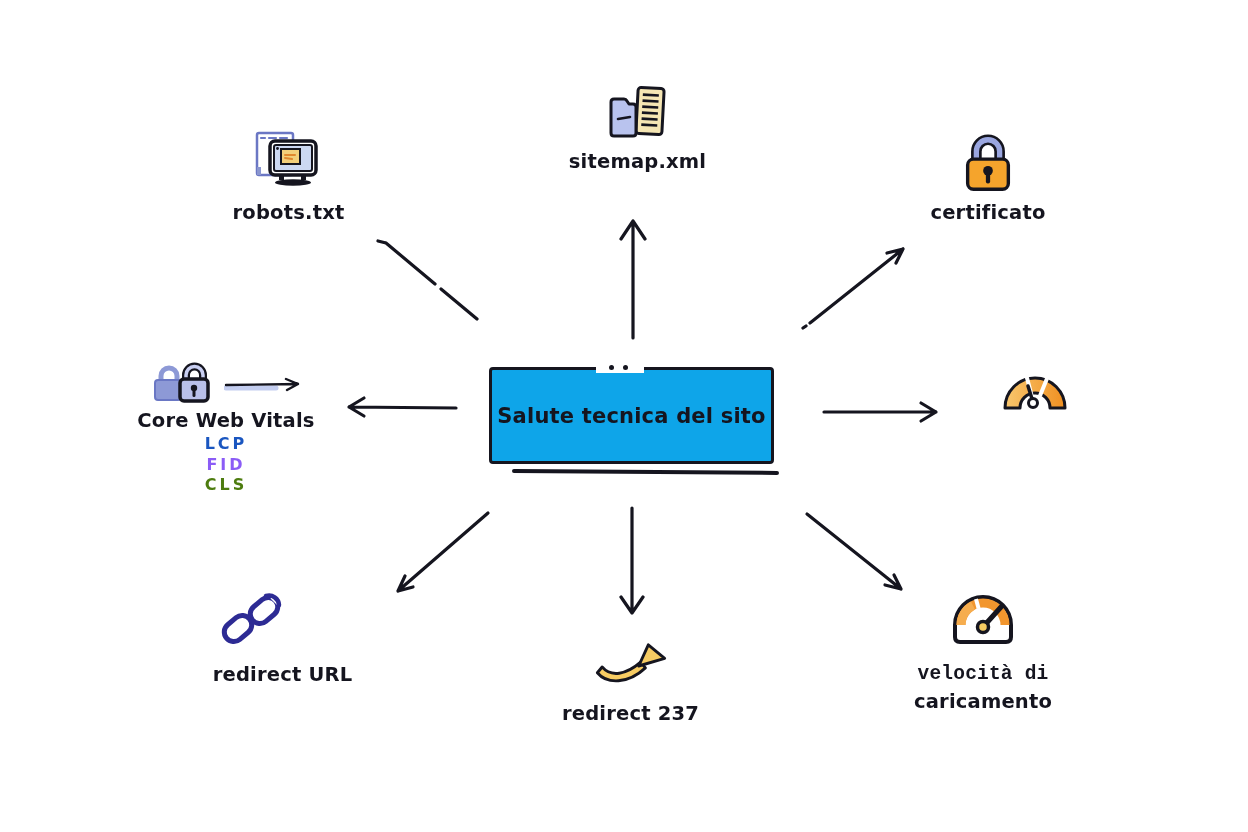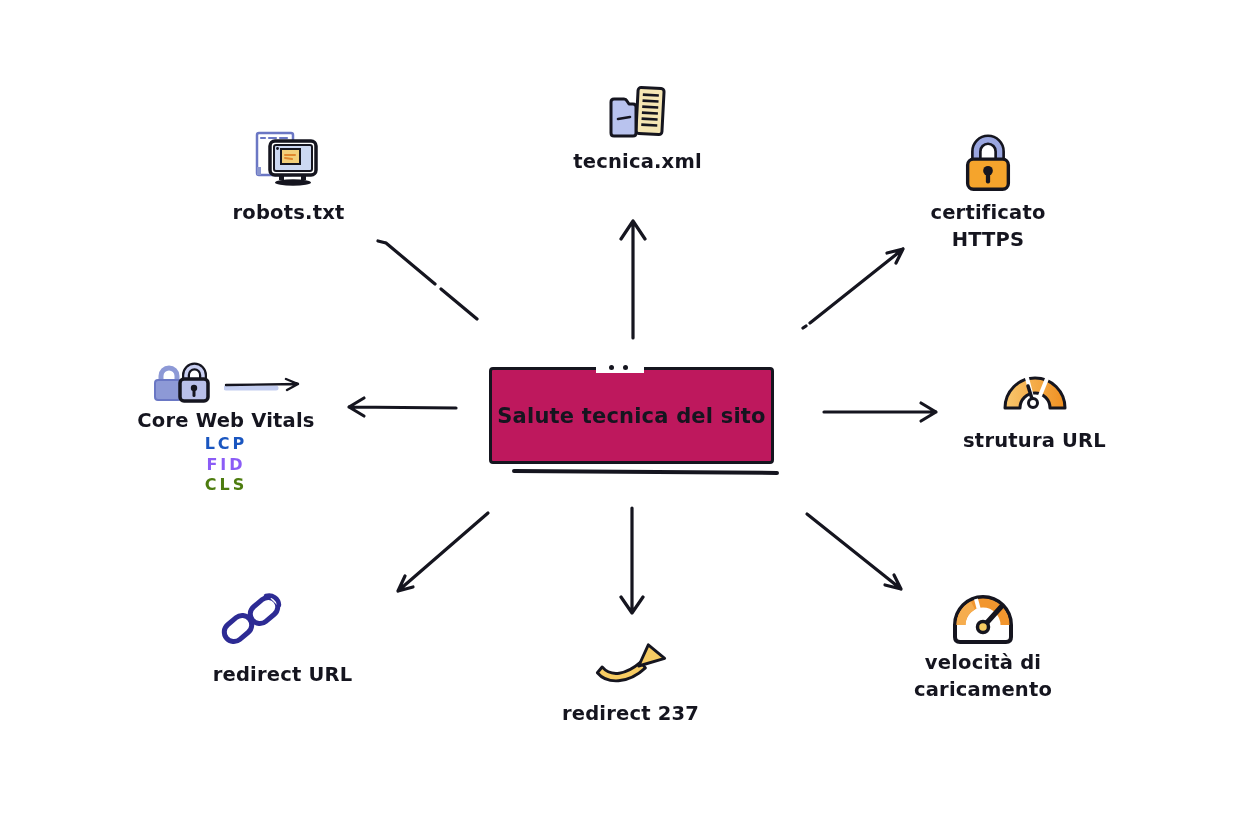--- a/index.html
+++ b/index.html
@@ -7,21 +7,21 @@
     position:relative;width:1248px;height:832px;background:#ffffff;overflow:hidden;
     font-family:"DejaVu Sans","Liberation Sans",sans-serif;color:#15151f;
   }
   .conn-layer{position:absolute;left:0;top:0;width:1248px;height:832px;pointer-events:none;}
   .node{position:absolute;text-align:center;font-weight:700;color:#15151f;}
   .node-label{font-size:19.5px;letter-spacing:.2px;line-height:26px;}
   .icon-wrap{display:block;margin:0 auto;}
   
   #center-box{
     position:absolute;left:489px;top:367px;width:279px;height:91px;
-    border:3.5px solid #15151f;border-radius:4px;background:#be185d;
+    border:3.5px solid #15151f;border-radius:4px;background:#0ea5e9;
     display:flex;align-items:center;justify-content:center;text-align:right;
   }
   #center-box .gap{position:absolute;left:104px;top:-5px;width:48px;height:8px;background:#fff;}
   #center-box .dot{position:absolute;top:-5px;width:5px;height:5px;border-radius:50%;background:#15151f;}
   #center-box .dot1{left:117px;} #center-box .dot2{left:131px;}
   #center-title{font-size:21px;font-weight:700;letter-spacing:.2px;}
   #center-underline{
     position:absolute;left:512px;top:470px;width:267px;height:4px;background:#15151f;
     border-radius:2px;transform:rotate(.4deg);
   }
@@ -66,21 +66,21 @@
             <line x1="36" y1="16" x2="52" y2="16"></line>
           <line x1="36" y1="22" x2="52" y2="22"></line>
             <line x1="36" y1="28" x2="52" y2="28"></line>
           <line x1="36" y1="34" x2="52" y2="34"></line>
             <line x1="36" y1="40" x2="52" y2="40"></line>
         </g>
       </g>
       <path d="M5,17 q0,-3 3,-3 h10 q2,0 3,2 l2,3 h4 q3,0 3,3 v26 q0,3 -3,3 H8 q-3,0 -3,-3 Z" fill="#b9c3ee" stroke="#15151f" stroke-width="3" stroke-linejoin="round"></path>
       <line x1="12" y1="34" x2="24" y2="32" stroke="#15151f" stroke-width="2.6" stroke-linecap="round"></line>
     </svg>
-    <div class="node-label" style="margin-top:6px;">tecnica.xml</div>
+    <div class="node-label" style="margin-top:6px;">sitemap.xml</div>
   </div>
 
   <div class="node" style="left:196px;top:130px;width:185px;">
     <svg class="icon-wrap" width="70" height="62" viewBox="0 0 70 62">
       <rect x="3" y="3" width="36" height="42" rx="2" fill="#ffffff" stroke="#6b77c4" stroke-width="2.5"></rect>
       <g stroke="#6b77c4" stroke-width="2.2" stroke-linecap="round">
         <line x1="7" y1="8" x2="11" y2="8"></line>
           <line x1="15" y1="8" x2="22" y2="8"></line>
           <line x1="26" y1="8" x2="33" y2="8"></line>
       </g>
@@ -99,21 +99,20 @@
 
   <div class="node" style="left:895px;top:133px;width:186px;">
     <svg class="icon-wrap" width="54" height="62" viewBox="0 0 54 64">
       <path d="M15,30 V19 a12,12 0 0 1 24,0 V30" fill="none" stroke="#15151f" stroke-width="11" stroke-linecap="round"></path>
       <path d="M15,30 V19 a12,12 0 0 1 24,0 V30" fill="none" stroke="#9aa6e0" stroke-width="5.5" stroke-linecap="round"></path>
       <rect x="6" y="27" width="42" height="31" rx="6" fill="#f5a42c" stroke="#15151f" stroke-width="3.5"></rect>
       <circle cx="27" cy="39" r="5" fill="#15151f"></circle>
       <rect x="24.8" y="41" width="4.4" height="11" rx="2" fill="#15151f"></rect>
     </svg>
     <div class="node-label two-line" style="margin-top:4px;">certificato</div>
-    <div class="node-label two-line">HTTPS</div>
   </div>
 
   <div class="node" style="left:126px;top:362px;width:200px;">
     <div id="cwv-row">
       <svg width="58" height="42" viewBox="0 0 58 42">
         <path d="M9,19 v-5 a8,8 0 0 1 16,0 v5" fill="none" stroke="#8d99d6" stroke-width="5" stroke-linecap="round"></path>
         <rect x="3" y="18" width="26" height="20" rx="3" fill="#8d99d6" stroke="#6a77c4" stroke-width="2"></rect>
         <path d="M34,19 v-6 a8.5,8.5 0 0 1 17,0 v6" fill="none" stroke="#15151f" stroke-width="8" stroke-linecap="round"></path>
         <path d="M34,19 v-6 a8.5,8.5 0 0 1 17,0 v6" fill="none" stroke="#c9cff2" stroke-width="3.5" stroke-linecap="round"></path>
         <rect x="28" y="17" width="28" height="22" rx="4" fill="#b9c0ea" stroke="#15151f" stroke-width="3.5"></rect>
@@ -138,21 +137,20 @@
           <stop offset="0" stop-color="#f9c76e"></stop>
             <stop offset="1" stop-color="#ef8f21"></stop>
         </linearGradient>
       </defs>
       <path d="M6,48 A30,30 0 0 1 66,48 L51,48 A15,15 0 0 0 21,48 Z" fill="url(#gradOr)" stroke="#15151f" stroke-width="3" stroke-linejoin="round"></path>
       <line x1="32.6" y1="35.4" x2="27.5" y2="16.1" stroke="#ffffff" stroke-width="4"></line>
       <line x1="40.9" y1="36" x2="48.4" y2="17.4" stroke="#ffffff" stroke-width="4"></line>
       <line x1="34" y1="42" x2="29" y2="26" stroke="#15151f" stroke-width="3.5" stroke-linecap="round"></line>
       <circle cx="34" cy="43" r="4.5" fill="#ffffff" stroke="#15151f" stroke-width="3"></circle>
     </svg>
-    <div class="node-label" style="margin-top:14px;">strutura URL</div>
   </div>
 
   <div class="node" style="left:190px;top:590px;width:185px;">
     <svg class="icon-wrap" width="70" height="58" viewBox="0 0 70 58" style="margin-left:26px;">
       <rect x="7" y="29" width="30" height="19" rx="9.5" fill="none" stroke="#2d2b94" stroke-width="5" transform="rotate(-40 22 38.5)"></rect>
       <rect x="33" y="11" width="30" height="19" rx="9.5" fill="none" stroke="#2d2b94" stroke-width="5" transform="rotate(-40 48 20.5)"></rect>
       <line x1="57" y1="6" x2="64" y2="13" stroke="#ffffff" stroke-width="7"></line>
       <path d="M50,6 a10,10 0 0 1 13,9" fill="none" stroke="#2d2b94" stroke-width="4.5" stroke-linecap="round"></path>
     </svg>
     <div class="node-label" style="margin-top:14px;">redirect URL</div>
@@ -168,17 +166,17 @@
 
   <div class="node" style="left:890px;top:585px;width:186px;">
     <svg class="icon-wrap" width="72" height="64" viewBox="0 0 72 64">
       <path d="M8,40 a28,28 0 0 1 56,0 v12 q0,5 -5,5 H13 q-5,0 -5,-5 Z" fill="#ffffff" stroke="#15151f" stroke-width="4" stroke-linejoin="round"></path>
       <path d="M14,40 a22,22 0 0 1 44,0" fill="none" stroke="#f2962e" stroke-width="9"></path>
       <path d="M14,40 a22,22 0 0 1 12,-19.5" fill="none" stroke="#f6ad4e" stroke-width="9"></path>
       <line x1="31.6" y1="23.6" x2="29" y2="14" stroke="#ffffff" stroke-width="4"></line>
       <line x1="36" y1="42" x2="54" y2="22" stroke="#15151f" stroke-width="5" stroke-linecap="round"></line>
       <circle cx="36" cy="42" r="5.5" fill="#f7cc63" stroke="#15151f" stroke-width="3.5"></circle>
     </svg>
-    <div class="node-label two-line" style="margin-top:0;">velocità di</div>
+    <div class="node-label two-line" style="margin-top:12px;font-family:Liberation Mono, monospace;">velocità di</div>
     <div class="node-label two-line">caricamento</div>
   </div>
 
 </div>
 
 </body></html>

